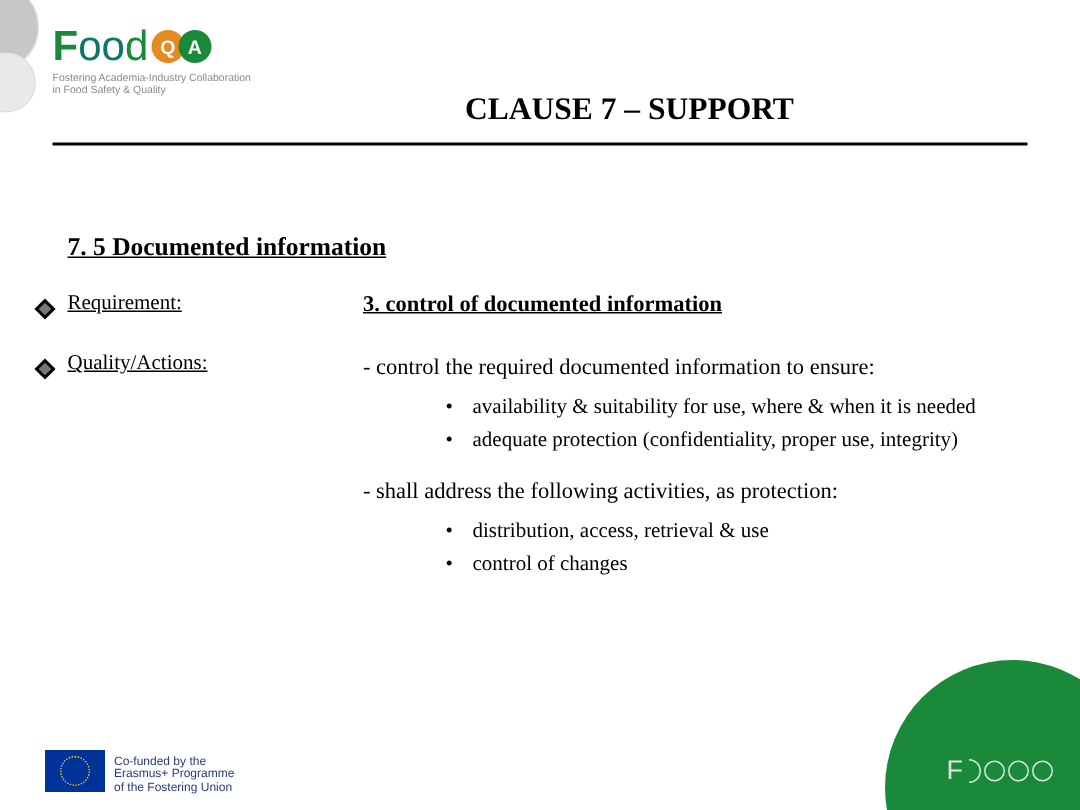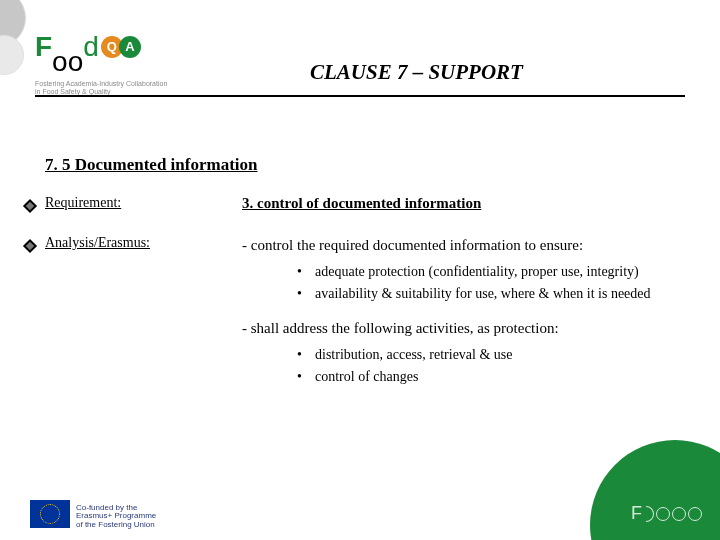--- a/index.html
+++ b/index.html
@@ -20,38 +20,38 @@
   .header { position: absolute; left: 0; right: 0; top: 0; height: 100px; }
   .logo {
     position: absolute; left: 35px; top: 15px; width: 150px;
     font-family: Arial, sans-serif;
   }
   .logo-mark {
     font-size: 28px; font-weight: normal; letter-spacing: 0px;
     color: #1a8a3a; display: inline-flex; align-items: center;
   }
   .logo-mark .f { color:#1a8a3a; font-weight:bold; }
-  .logo-mark .oo { color:#000000;margin-top:31px; }
+  .logo-mark .oo { color:#0f766e; }
   .logo-mark .d  { color:#1a8a3a; }
   .qa-badge {
     display:inline-flex; gap:0; margin-left:2px; vertical-align: middle;
   }
   .qa-q, .qa-a {
     width:22px; height:22px; border-radius:50%; color:#fff;
     font-size:13px; font-weight:bold; display:flex;
     align-items:center; justify-content:center;
     font-family: Arial, sans-serif;
   }
   .qa-q { background:#e58a1f; }
   .qa-a { background:#1a8a3a; margin-left:-4px; }
   .logo-tag { font-size:7px; color:#8a8a8a; line-height:1.1; margin-top:2px; max-width:140px; }
 
   .slide-title {
     position:absolute; left:310px; top:60px;
-    font-size:21px; font-style:italic; font-weight:bold;
+    font-size:21px; font-weight:bold;
   }
   .title-rule {
     position:absolute; left:35px; right:35px; top:95px;
     height:2px; background:#000;
   }
 
   
   .section-h {
     position:absolute; left:45px; top:155px;
     font-size:17px; font-weight:bold; text-decoration:underline;
@@ -137,29 +137,29 @@
 </div>
 
 <div class="section-h">7. 5 Documented information</div>
 
 <div class="row row-req">
   <span class="diamond"></span>
   <span class="side-label">Requirement:</span>
 </div>
 <div class="row row-ana">
   <span class="diamond"></span>
-  <span class="side-label">Analysis/Erasmus:</span>
+  <span class="side-label">Quality/Actions:</span>
 </div>
 
 <div class="col2">
   <div class="hd">3. control of documented information</div>
   <div class="lead">- control the required documented information to ensure:</div>
   <ul class="bullets">
+    <li>availability &amp; suitability for use, where &amp; when it is needed</li>
     <li>adequate protection (confidentiality, proper use, integrity)</li>
-    <li>availability &amp; suitability for use, where &amp; when it is needed</li>
   </ul>
   <div class="lead">- shall address the following activities, as protection:</div>
   <ul class="bullets">
     <li>distribution, access, retrieval &amp; use</li>
     <li>control of changes</li>
   </ul>
 </div>
 
 <div class="footer">
   <div class="eu-flag">

